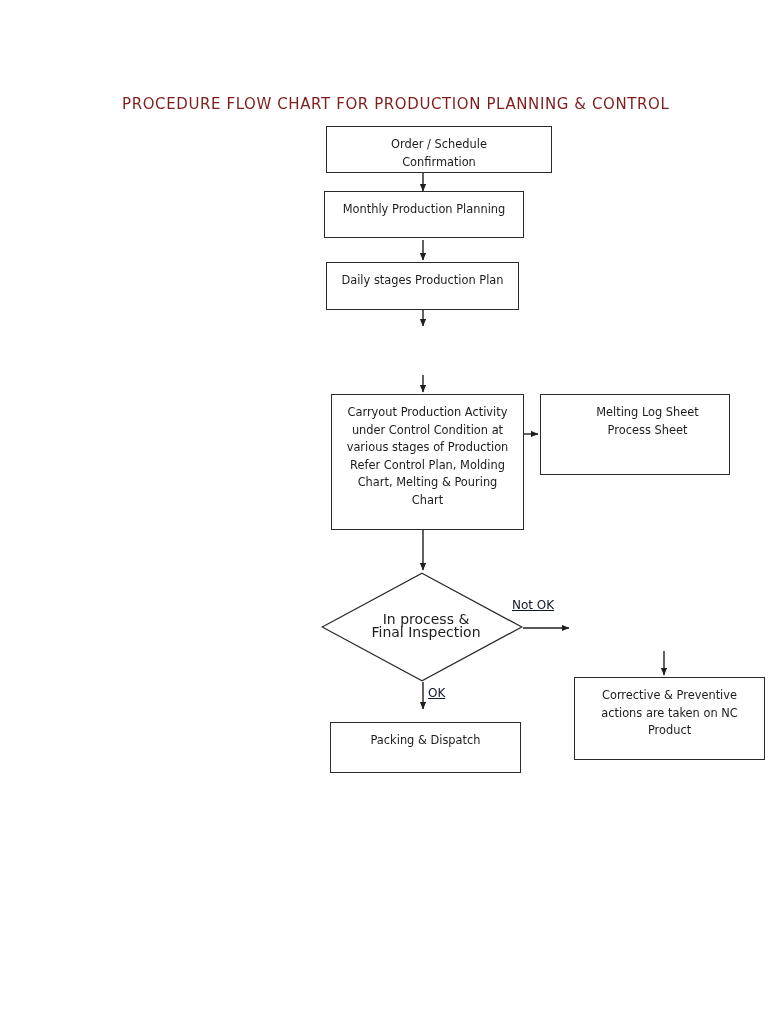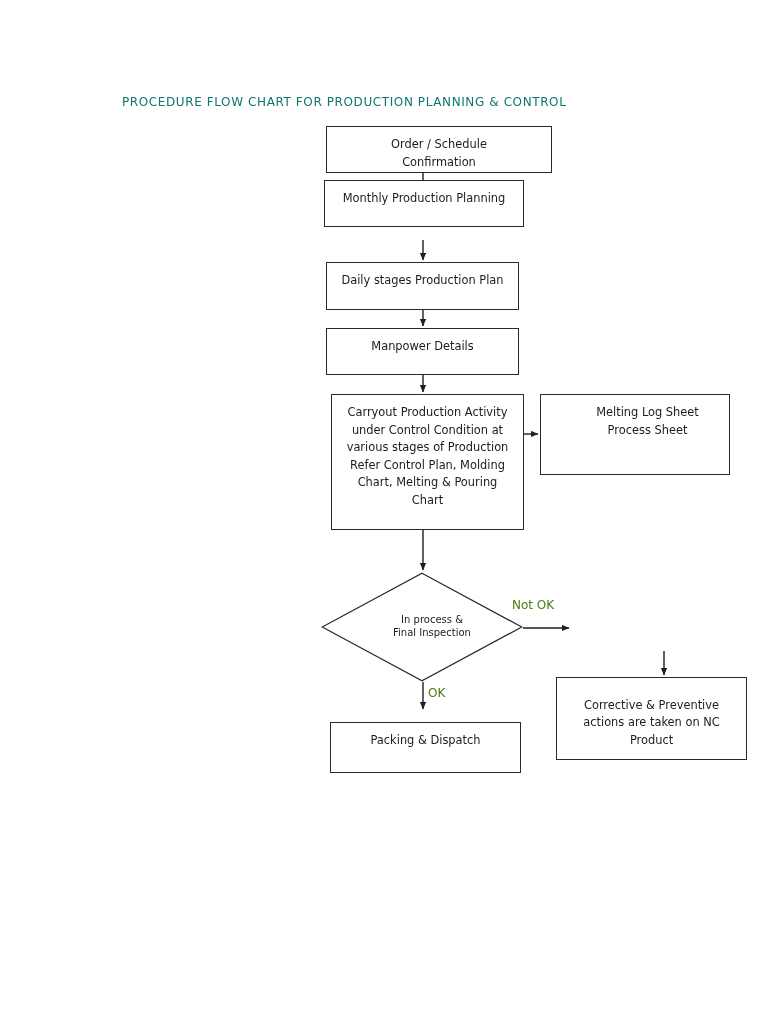--- a/index.html
+++ b/index.html
@@ -19,23 +19,23 @@
     position: absolute;
     left: 0; top: 0;
     width: 768px;
     height: 1024px;
   }
   .title {
     position: absolute;
     left: 122px;
     top: 95px;
     font-family: "DejaVu Sans", sans-serif;
-    font-size: 12px;
+    font-size: 15px;
     letter-spacing: 0.6px;
-    color: #0f766e;
+    color: #7f1d1d;
     white-space: nowrap;
   }
   .node {
     position: absolute;
     box-sizing: border-box;
     border: 1.3px solid #2a2a2a;
     background: #ffffff;
     display: flex;
     justify-content: center;
   }
@@ -50,35 +50,36 @@
   }
   .node.pad-sm .txt { padding-top: 9px; }
   .node.pad-md .txt { padding-top: 9px; }
 
   .diamond-wrap {
     position: absolute;
   }
   .diamond-wrap svg { display: block; }
   .diamond-label {
     position: absolute;
-    left: 10px;
+    left: 4px;
     width: 100%;
     text-align: center;
     font-family: "DejaVu Sans", sans-serif;
-    font-size: 10px;
+    font-size: 14px;
     line-height: 13px;
     color: #1c1c1c;
     white-space: pre-line;
   }
   .edge-label {
     position: absolute;
     font-family: "DejaVu Sans", sans-serif;
     font-size: 12px;
-    color: #4d7c0f;
+    color: #0f172a;
     white-space: nowrap;
+    text-decoration: underline;
   }
   svg.connectors {
     position: absolute;
     left: 0; top: 0;
     width: 768px;
     height: 1024px;
     pointer-events: none;
   }
   svg.connectors line { stroke: #1f1f1f; stroke-width: 1.4px; }
 </style>
@@ -104,31 +105,28 @@
     <line x1="523" y1="628" x2="569" y2="628" marker-end="url(#arrow)"></line>
     <line x1="664" y1="651" x2="664" y2="675" marker-end="url(#arrow)"></line>
     <line x1="423" y1="682" x2="423" y2="709" marker-end="url(#arrow)"></line>
   </svg>
 
   <div class="node pad-sm" style="left:326px; top:126px; width:226px; height:47px;">
     <div class="txt">Order / Schedule
 Confirmation</div>
   </div>
 
-  <div class="node pad-sm" style="left:324px; top:180px; width:200px; height:47px;">
+  <div class="node pad-sm" style="left:324px; top:191px; width:200px; height:47px;">
     <div class="txt">Monthly Production Planning</div>
   </div>
 
   <div class="node pad-sm" style="left:326px; top:262px; width:193px; height:48px;">
     <div class="txt">Daily stages Production Plan</div>
   </div>
 
-  <div class="node pad-sm" style="left:326px; top:328px; width:193px; height:47px;">
-    <div class="txt">Manpower Details</div>
-  </div>
 
   <div class="node pad-md" style="left:331px; top:394px; width:193px; height:136px;">
     <div class="txt">Carryout Production Activity
 under Control Condition at
 various stages of Production
 Refer Control Plan, Molding
 Chart, Melting &amp; Pouring
 Chart</div>
   </div>
 
@@ -139,21 +137,21 @@
 
   <div class="diamond-wrap" style="left:321px; top:572px; width:202px; height:110px;">
     <svg width="202" height="110" viewBox="0 0 202 110">
       <polygon points="101,1.2 200.8,55 101,108.8 1.2,55" fill="#ffffff" stroke="#2a2a2a" stroke-width="1.3"></polygon>
     </svg>
     <div class="diamond-label" style="top:41px;">In process &amp;
 Final Inspection</div>
   </div>
 
 
-  <div class="node pad-md" style="left:556px; top:677px; width:191px; height:83px;align-items:center;">
+  <div class="node pad-md" style="left:574px; top:677px; width:191px; height:83px;">
     <div class="txt">Corrective &amp; Preventive
 actions are taken on NC
 Product</div>
   </div>
 
   <div class="node pad-sm" style="left:330px; top:722px; width:191px; height:51px;">
     <div class="txt">Packing &amp; Dispatch</div>
   </div>
 
   <div class="edge-label" style="left:512px; top:598px;">Not OK</div>

